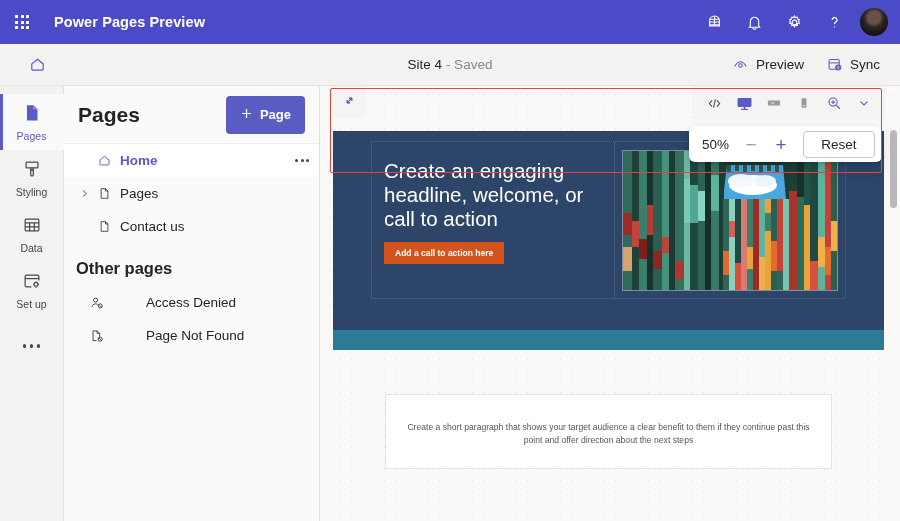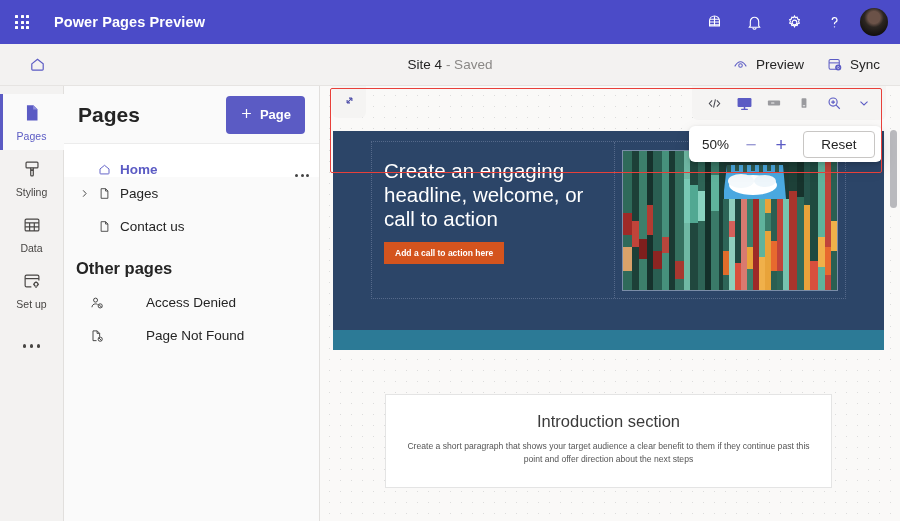--- a/index.html
+++ b/index.html
@@ -63,21 +63,21 @@
   .panel-head { height: 58px; display: flex; align-items: center; padding: 0 14px 0 14px; border-bottom: 1px solid #ececec; }
   .panel-title { font-size: 21px; font-weight: 600; color: #242424; }
   .add-page {
     margin-left: auto; background: #5b5bc4; color: #fff; border: none; border-radius: 4px;
     height: 38px; padding: 0 14px; font-size: 13px; font-weight: 600;
     display: flex; align-items: center; gap: 7px; font-family: inherit; cursor: pointer;
   }
   .sec-title { font-size: 16.5px; font-weight: 600; color: #242424; padding: 16px 0 8px 12px; }
   .plist { display: flex; flex-direction: column; }
   .prow { height: 33px; display: flex; align-items: center; padding-left: 12px; padding-right: 10px; font-size: 13.5px; color: #242424; position: relative; }
-  .prow.active { background: #ffffff; color: #5b5bc4; font-weight: 600; align-items: flex-end; }
+  .prow.active { background: #ffffff; color: #5b5bc4; font-weight: 600; }
   .prow .chev { width: 16px; display: flex; align-items: center; justify-content: center; color: #424242; flex: 0 0 16px; }
   .prow .spacer { width: 16px; flex: 0 0 16px; }
   .prow .ico { width: 24px; display: flex; align-items: center; justify-content: center; flex: 0 0 24px; }
   .prow .lbl { margin-left: 4px; }
   .prow .dots { margin-left: auto; display: flex; gap: 2.5px; align-items: center; }
   .prow .dots i { width: 3px; height: 3px; border-radius: 50%; background: #424242; display: block; }
   .prow.other { padding-left: 20px; gap: 32px; }
   .prow.other .ico { width: 26px; flex: 0 0 26px; }
 
   
@@ -472,21 +472,20 @@
                 </g>
               </svg>
             </div>
           </div>
         </div>
       </div>
 
       <div class="accent-band"></div>
 
       <div class="intro">
-        <div class="intro-h">Introduction section</div>
         <div class="intro-p">Create a short paragraph that shows your target audience a clear benefit to them if they continue past this point and offer direction about the next steps</div>
       </div>
     </div>
 
     <div class="vscroll"></div>
 
     <div class="expand-btn">
       <span>
         <svg width="17" height="17" viewBox="0 0 20 20" fill="none" stroke="#4b4ba8" stroke-width="1.3">
           <path d="M12.8 7.2L7.2 12.8"></path>

